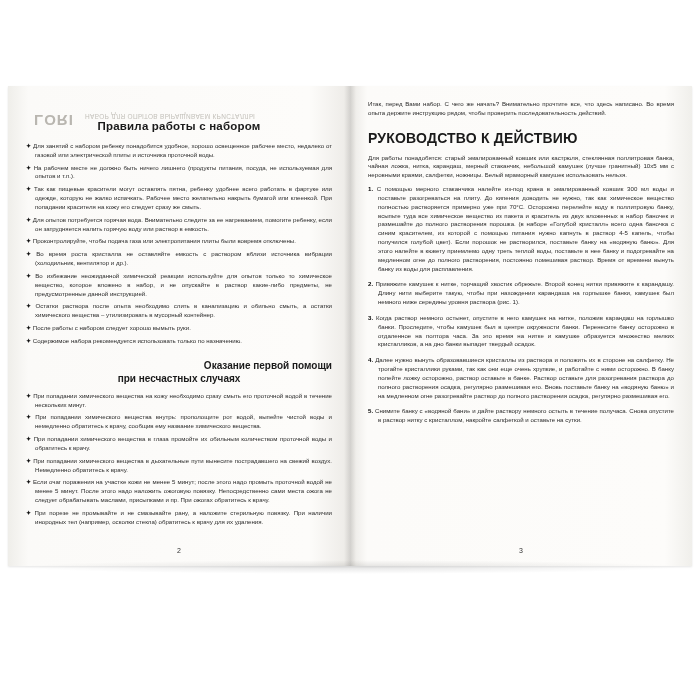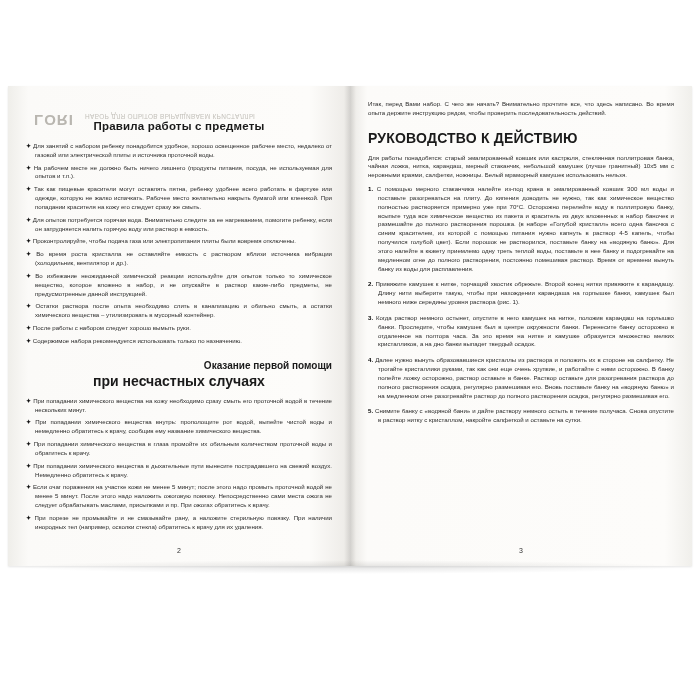--- a/index.html
+++ b/index.html
@@ -92,21 +92,21 @@
   }
   h2.subtitle {
     margin: 14px 0 2px 0;
     font-size: 10px;
     font-weight: bold;
     text-align: right;
     color: #1a1a1a;
   }
   h2.subtitle2 {
     margin: 0 0 8px 0;
-    font-size: 14px;
+    font-size: 10px;
     font-weight: bold;
     text-align: center;
     color: #1a1a1a;
   }
   h2.righttitle {
     margin: 12px 0 8px 0;
     font-size: 14px;
     font-weight: bold;
     color: #1a1a1a;
     letter-spacing: 0.2px;
@@ -169,21 +169,21 @@
 <div id="page">
 
   <div class="booklet">
 
     <div class="page-left">
       <div class="ghost-logo">LORI</div>
       <div class="ghost-text">НАБОР ДЛЯ ОПЫТОВ
 ВЫРАЩИВАЕМ КРИСТАЛЛЫ</div>
 
       <div class="inner">
-        <h1 class="title">Правила работы с предметы</h1>
+        <h1 class="title">Правила работы с набором</h1>
 
         <p class="bullet"><span class="dot">✦ </span><span>Для занятий с набором ребенку понадобится удобное, хорошо освещенное рабочее место, недалеко от газовой или электрической плиты и источника проточной воды.</span></p>
         <p class="bullet"><span class="dot">✦ </span><span>На рабочем месте не должно быть ничего лишнего (продукты питания, посуда, не используемая для опытов и т.п.).</span></p>
         <p class="bullet"><span class="dot">✦ </span><span>Так как пищевые красители могут оставлять пятна, ребенку удобнее всего работать в фартуке или одежде, которую не жалко испачкать. Рабочее место желательно накрыть бумагой или клеенкой. При попадании красителя на кожу его следует сразу же смыть.</span></p>
         <p class="bullet"><span class="dot">✦ </span><span>Для опытов потребуется горячая вода. Внимательно следите за ее нагреванием, помогите ребенку, если он затрудняется налить горячую воду или раствор в емкость.</span></p>
         <p class="bullet"><span class="dot">✦ </span><span>Проконтролируйте, чтобы подача газа или электропитания плиты были вовремя отключены.</span></p>
         <p class="bullet"><span class="dot">✦ </span><span>Во время роста кристалла не оставляйте емкость с раствором вблизи источника вибрации (холодильник, вентилятор и др.).</span></p>
         <p class="bullet"><span class="dot">✦ </span><span>Во избежание неожиданной химической реакции используйте для опытов только то химическое вещество, которое вложено в набор, и не опускайте в раствор какие-либо предметы, не предусмотренные данной инструкцией.</span></p>
         <p class="bullet"><span class="dot">✦ </span><span>Остатки раствора после опыта необходимо слить в канализацию и обильно смыть, а остатки химического вещества – утилизировать в мусорный контейнер.</span></p>
         <p class="bullet"><span class="dot">✦ </span><span>После работы с набором следует хорошо вымыть руки.</span></p>

